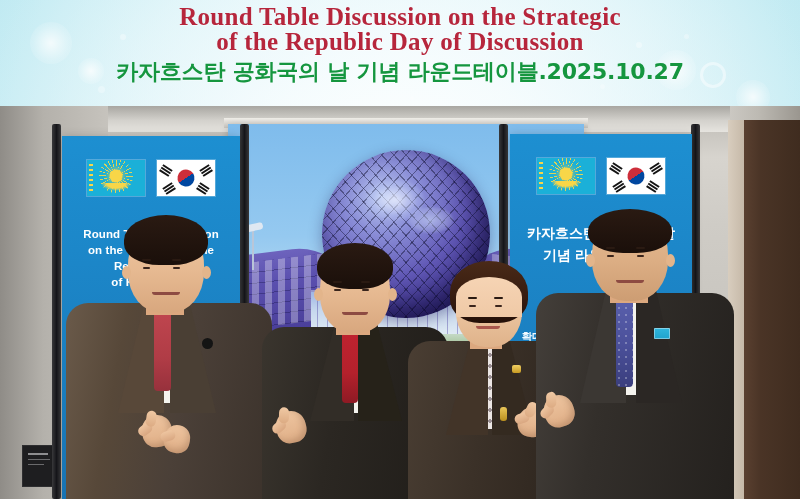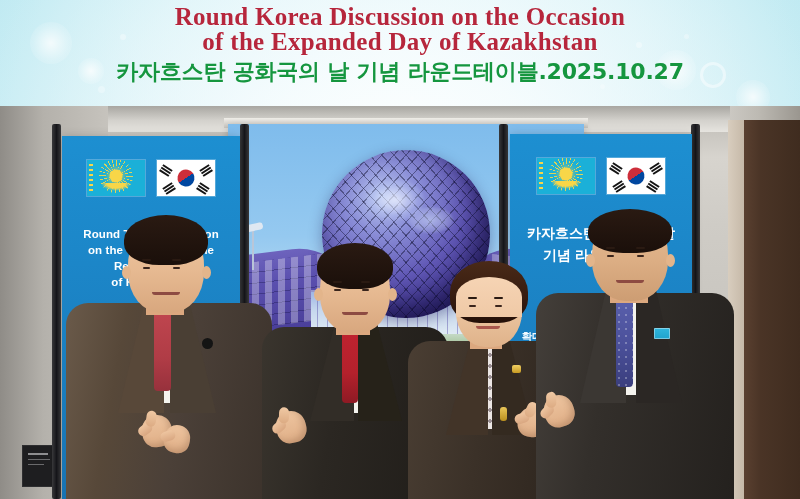--- a/index.html
+++ b/index.html
@@ -278,22 +278,22 @@
     <div class="bokeh soft" style="left:656px; top:50px;  width:40px; height:40px;"></div>
     <div class="bokeh ring" style="left:700px; top:62px;  width:26px; height:26px;"></div>
     <div class="bokeh soft" style="left:736px; top:80px;  width:34px; height:34px;"></div>
     <div class="bokeh" style="left:636px; top:42px;  width:6px;  height:6px; opacity:.7;"></div>
     <div class="bokeh" style="left:684px; top:34px;  width:5px;  height:5px; opacity:.6;"></div>
     <div class="bokeh" style="left:600px; top:84px;  width:5px;  height:5px; opacity:.5;"></div>
     <div class="bokeh" style="left:410px; top:96px;  width:4px;  height:4px; opacity:.5;"></div>
 
     <div id="banner-text">
       <div class="title-en">
-        <span class="ln1">Round Korea Discussion on the Occasion</span>
-        <span class="ln2">of the Expanded Day of Kazakhstan</span>
+        <span class="ln1">Round Table Discussion on the Strategic</span>
+        <span class="ln2">of the Republic Day of Discussion</span>
       </div>
       <div class="title-ko">카자흐스탄 공화국의 날 기념 라운드테이블.2025.10.27</div>
     </div>
   </div>
 
   <div id="photo">
     <div class="wall"></div>
     <div class="ceiling-strip"></div>
     <div class="wall-left"></div>
     <div class="wall-right"></div>

